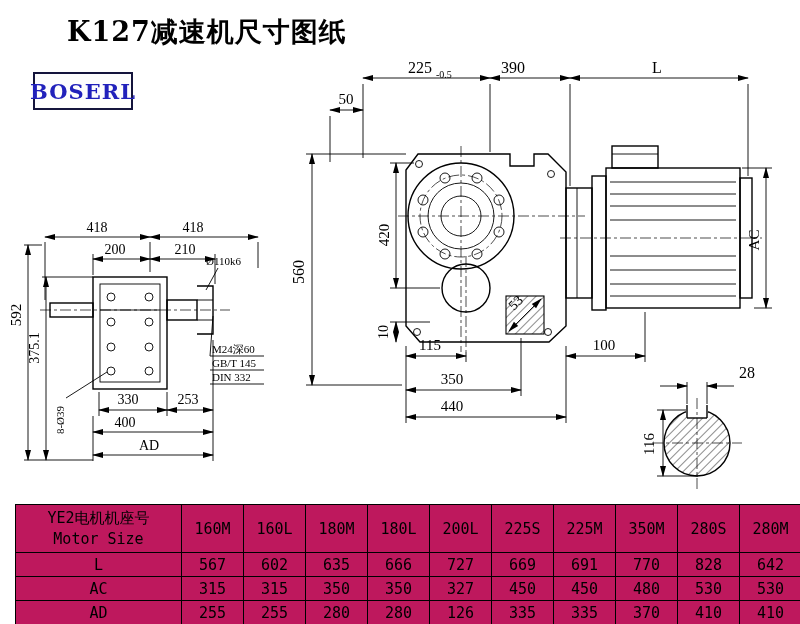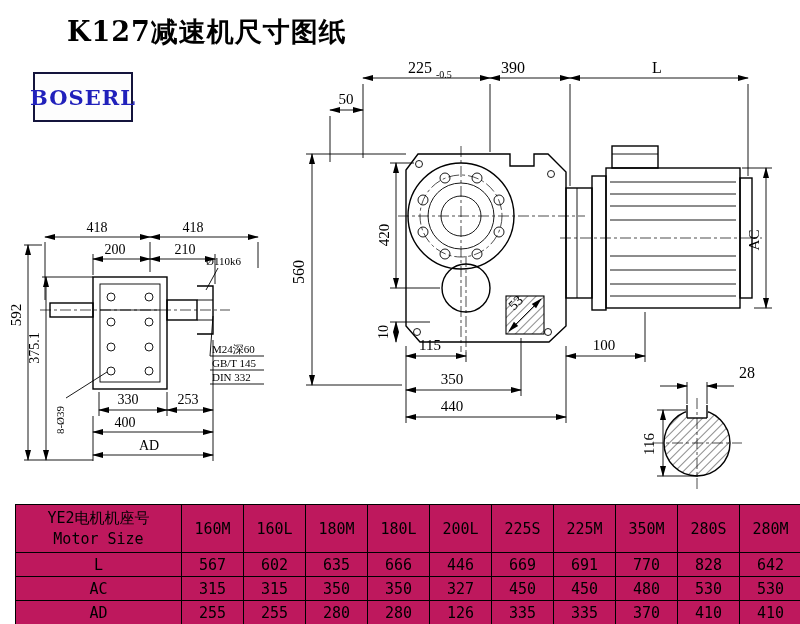--- a/index.html
+++ b/index.html
@@ -3,21 +3,21 @@
 <meta charset="utf-8">
 <style>
   * { margin:0; padding:0; box-sizing:border-box; }
   html,body { width:800px; height:624px; background:#ffffff; overflow:hidden;
               font-family:"Liberation Sans", sans-serif; }
   .page { position:relative; width:800px; height:624px; background:#fff; }
 
   .title { position:absolute; left:46px; top:14px; font-family:"DejaVu Serif", serif;
            font-weight:bold; font-size:27px; color:#000; letter-spacing:1px; white-space:nowrap;margin-left:21px; }
 
-  .logo { position:absolute; left:33px; top:72px; width:100px; height:50px;
+  .logo { position:absolute; left:33px; top:72px; width:100px; height:38px;
           border:2px solid #14143c; background:#fdfdfd; display:flex;
           align-items:center; justify-content:center; }
   .logo span { font-family:"DejaVu Serif", serif; font-weight:bold; font-size:21px;
                color:#2121bb; letter-spacing:1px; }
 
   svg.drawing { position:absolute; left:0; top:0; }
 
   
   .ol { fill:none; stroke:#000; stroke-width:1.4; }
   .tl { fill:none; stroke:#000; stroke-width:0.9; }
@@ -291,21 +291,21 @@
       <td>350M</td>
       <td>280S</td>
       <td>280M</td>
     </tr>
     <tr>
       <td>L</td>
       <td>567</td>
       <td>602</td>
       <td>635</td>
       <td>666</td>
-      <td>446</td>
+      <td>727</td>
       <td>669</td>
       <td>691</td>
       <td>770</td>
       <td>828</td>
       <td>642</td>
     </tr>
     <tr>
       <td>AC</td>
       <td>315</td>
       <td>315</td>

